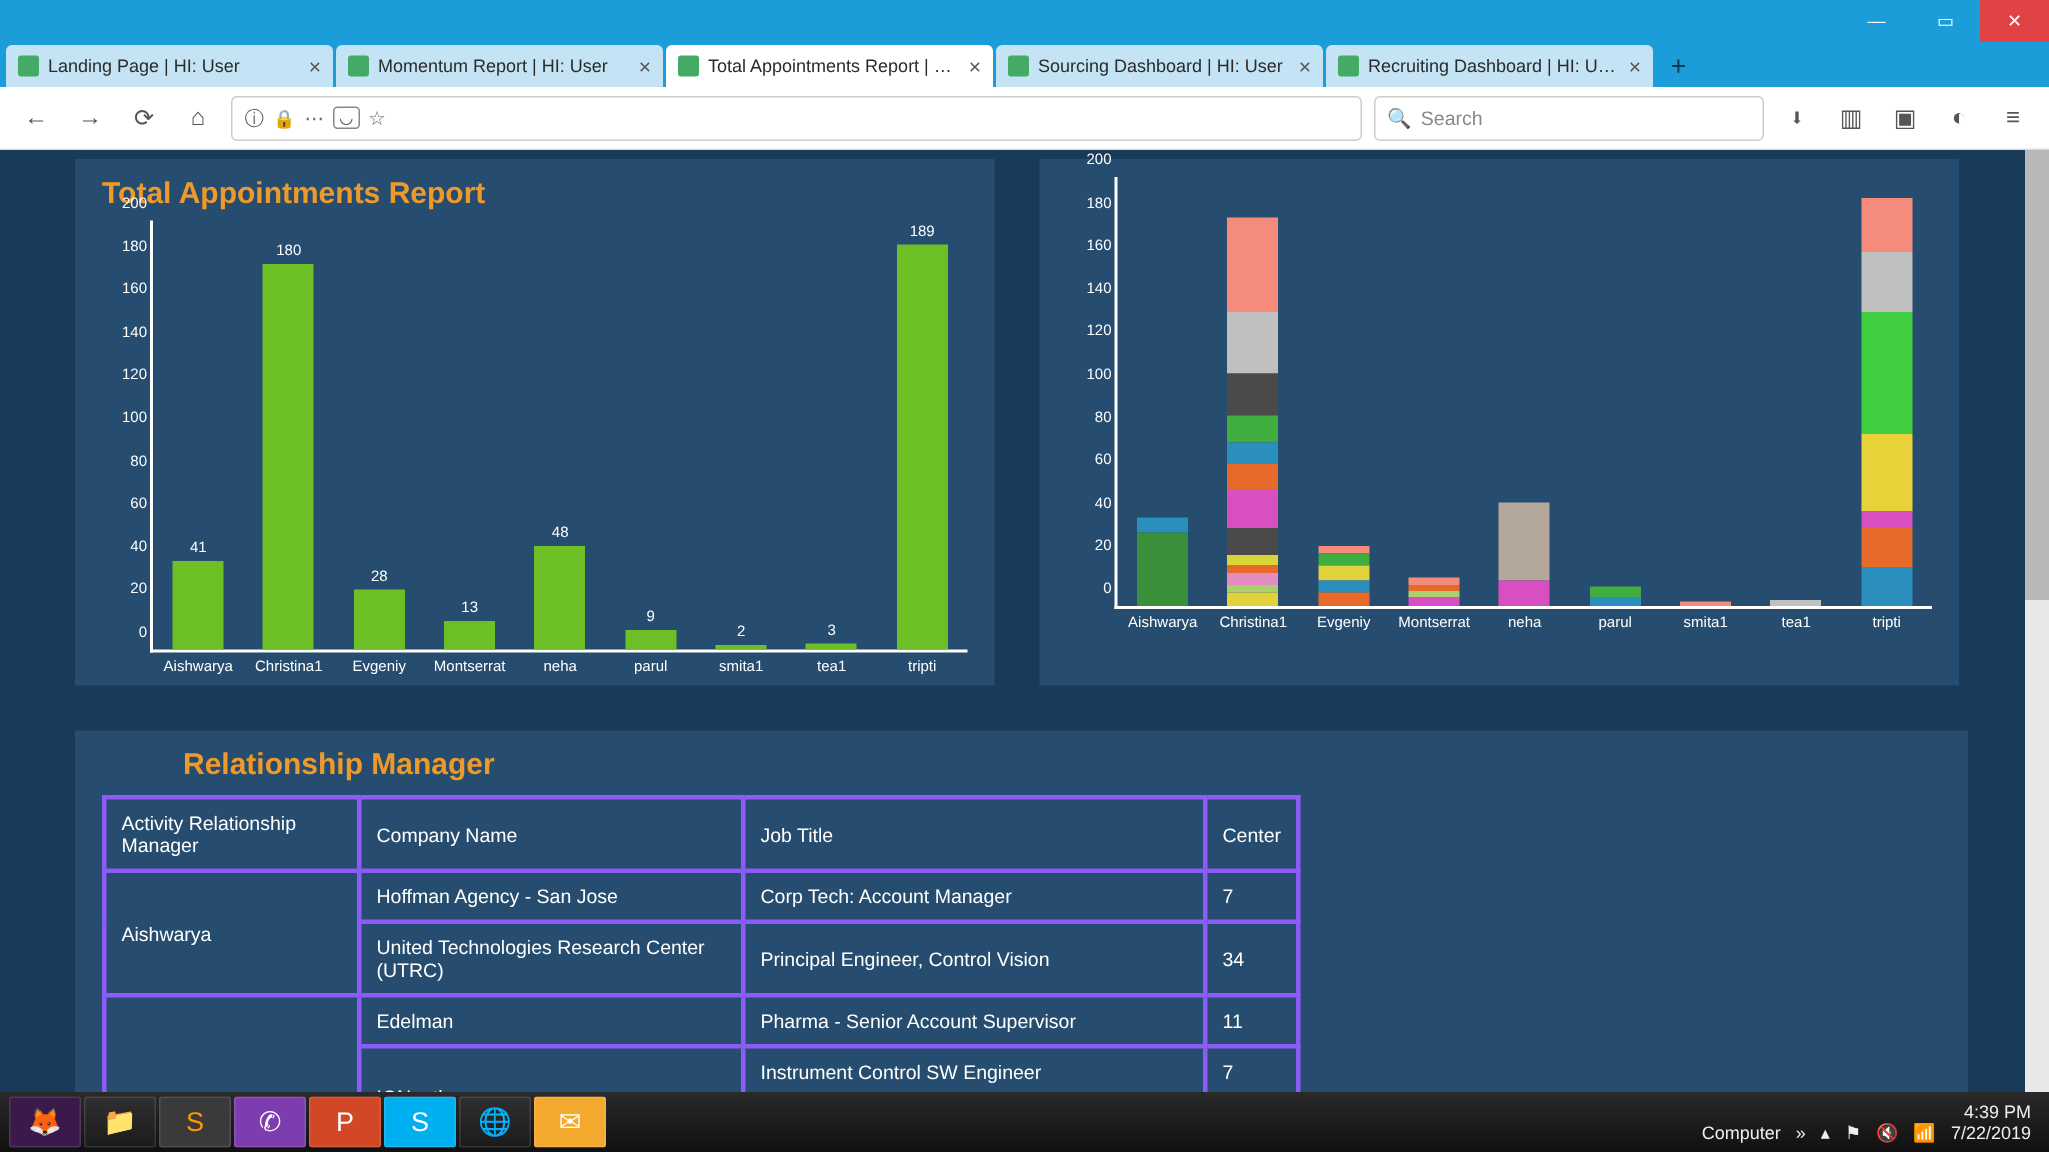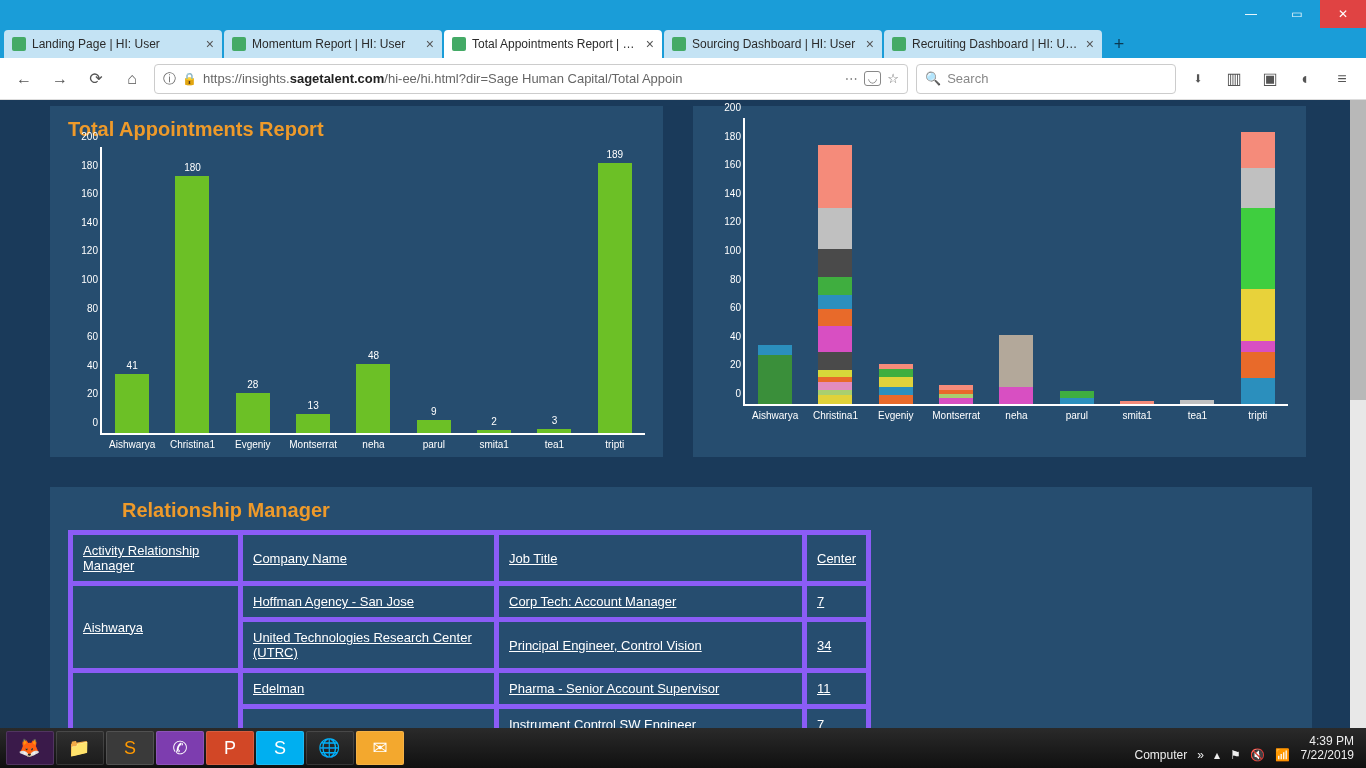--- a/index.html
+++ b/index.html
@@ -43,21 +43,21 @@
 .bar { width: 34px; background: #6cc026; }
 .barval { color: #fff; font-size: 10px; margin-bottom: 3px; }
 .barlbl { position: absolute; top: 100%; margin-top: 6px; color: #fff; font-size: 10px; text-align: center; width: 60px; line-height: 1.1; }
 .stack { width: 34px; display: flex; flex-direction: column-reverse; }
 .seg { width: 100%; }
 
 
 .tblwrap { }
 .tblwrap .title { color: #ee9a2a; font-size: 20px; font-weight: 600; margin: 0 0 8px 54px; }
 table { border-collapse: collapse; color: #fff; font-size: 13px; }
-th, td { border: 5px solid #8b5cf6; padding: 8px 10px; text-align: left; font-weight: 400; text-decoration: underline; }
+th, td { border: 3px solid #8b5cf6; padding: 8px 10px; text-align: left; font-weight: 400; }
 th { background: #264d6f; }
 
 
 .taskbar { position: absolute; bottom: 0; left: 0; right: 0; height: 40px; background: linear-gradient(#2a2a2a,#101010); display: flex; align-items: center; padding: 0 6px; }
 .tb-icon { width: 48px; height: 34px; margin-right: 2px; border-radius: 2px; display: flex; align-items: center; justify-content: center; font-size: 18px; color: #fff; border: 1px solid rgba(255,255,255,0.12); background: rgba(255,255,255,0.04); }
 .tb-icon.ff { background: #3a1a4a; }
 .tray { margin-left: auto; display: flex; align-items: flex-end; color: #eee; font-size: 12px; gap: 10px; }
 .clock { text-align: right; line-height: 1.2; font-size: 12px; padding-right: 6px; }
 </style>
 </head>
@@ -99,23 +99,20 @@
   </div>
 
 <div class="toolbar">
   <div class="navbtn">←</div>
   <div class="navbtn">→</div>
   <div class="navbtn">⟳</div>
   <div class="navbtn">⌂</div>
   <div class="urlbar">
     <span>ⓘ</span>
     <span class="lock">🔒</span>
-    <span class="url">
-      <span>https://insights.</span><b>sagetalent.com</b><span>/hi-ee/hi.html?dir=Sage Human Capital/Total Appoin</span>
-    </span>
     <span>⋯</span>
     <span style="border:1px solid #888;border-radius:3px;padding:0 3px;font-size:11px;">◡</span>
     <span>☆</span>
   </div>
   <div class="searchbar">
     <span>🔍</span>
     <span>Search</span>
   </div>
   <div class="navbtn" style="font-family:monospace;">⬇</div>
   <div class="navbtn">▥</div>

